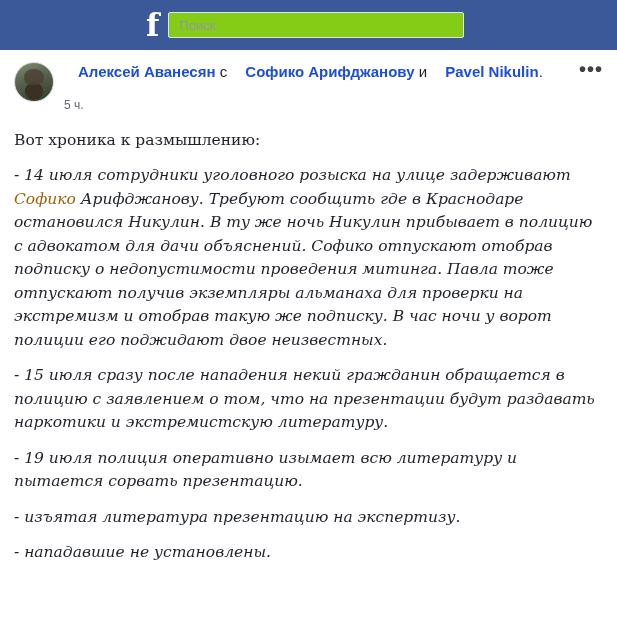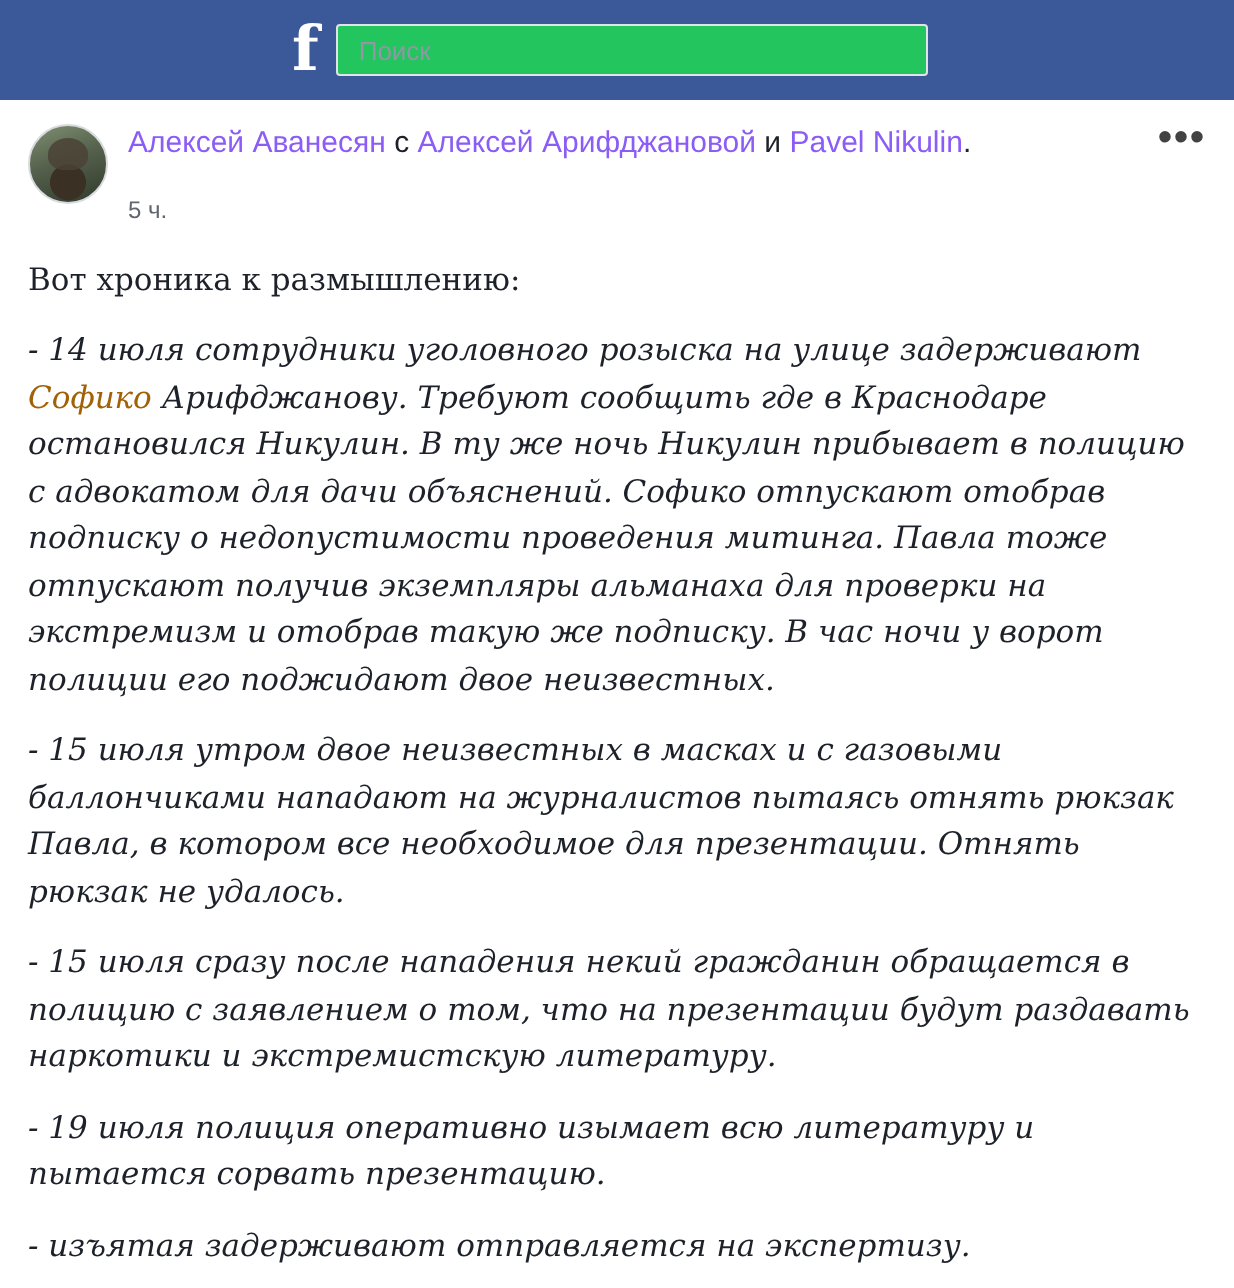--- a/index.html
+++ b/index.html
@@ -33,21 +33,21 @@
     font-weight: bold;
     font-size: 31px;
     color: #ffffff;
     line-height: 1;
     margin-right: 10px;
     letter-spacing: -1px;
   }
   .search-box {
     width: 296px;
     height: 26px;
-    background: #22c55e;
+    background: #84cc16;
     border: 1px solid #e1e3e8;
     border-radius: 2px;
     display: flex;
     align-items: center;
     padding: 0 8px;
     box-sizing: border-box;
   }
   .search-box input {
     border: none;
     outline: none;
@@ -99,22 +99,23 @@
   }
   .post-headtext {
     padding-top: 1px;
     line-height: 1.25;
   }
   .name-line {
     font-size: 15px;
     color: #1d2129;
   }
   .name-line .uname {
-    color: #8b5cf6;
-    font-weight: normal;
+    color: #1d4ed8;
+    font-weight: bold;
+    margin-left: 14px;
   }
   .name-line .plain {
     color: #1d2129;
     font-weight: normal;
   }
   .timestamp {
     font-size: 12px;
     color: #616770;
     margin-top: 16px;
   }
@@ -159,31 +160,30 @@
       <input type="text" placeholder="Поиск" style="">
     </div>
   </div>
 
   <div class="post">
 
     <div class="post-header">
       <div class="avatar"></div>
       <div class="post-headtext">
         <div class="name-line">
-          <span class="uname">Алексей Аванесян</span><span class="plain">&nbsp;</span><span class="plain">с</span><span class="plain">&nbsp;</span><span class="uname">Алексей Арифджановой</span><span class="plain">&nbsp;</span><span class="plain">и</span><span class="plain">&nbsp;</span><span class="uname">Pavel Nikulin</span><span class="plain">.</span>
+          <span class="uname">Алексей Аванесян</span><span class="plain">&nbsp;</span><span class="plain">с</span><span class="plain">&nbsp;</span><span class="uname">Софико Арифджанову</span><span class="plain">&nbsp;</span><span class="plain">и</span><span class="plain">&nbsp;</span><span class="uname">Pavel Nikulin</span><span class="plain">.</span>
         </div>
         <div class="timestamp">5 ч.</div>
       </div>
       <div class="more-dots">•••</div>
     </div>
 
     <div class="post-body">
       <p>Вот хроника к размышлению:</p>
       <p><span>- 14 июля сотрудники уголовного розыска на улице задерживают </span><span class="mention">Софико</span><span> Арифджанову. Требуют сообщить где в Краснодаре остановился Никулин. В ту же ночь Никулин прибывает в полицию с адвокатом для дачи объяснений. Софико отпускают отобрав подписку о недопустимости проведения митинга. Павла тоже отпускают получив экземпляры альманаха для проверки на экстремизм и отобрав такую же подписку. В час ночи у ворот полиции его поджидают двое неизвестных.</span></p>
-      <p>- 15 июля утром двое неизвестных в масках и с газовыми баллончиками нападают на журналистов пытаясь отнять рюкзак Павла, в котором все необходимое для презентации. Отнять рюкзак не удалось.</p>
       <p>- 15 июля сразу после нападения некий гражданин обращается в полицию с заявлением о том, что на презентации будут раздавать наркотики и экстремистскую литературу.</p>
       <p>- 19 июля полиция оперативно изымает всю литературу и пытается сорвать презентацию.</p>
-      <p>- изъятая задерживают отправляется на экспертизу.</p>
+      <p>- изъятая литература презентацию на экспертизу.</p>
       <p>- нападавшие не установлены.</p>
     </div>
 
   </div>
 </div>
 
 </body></html>

